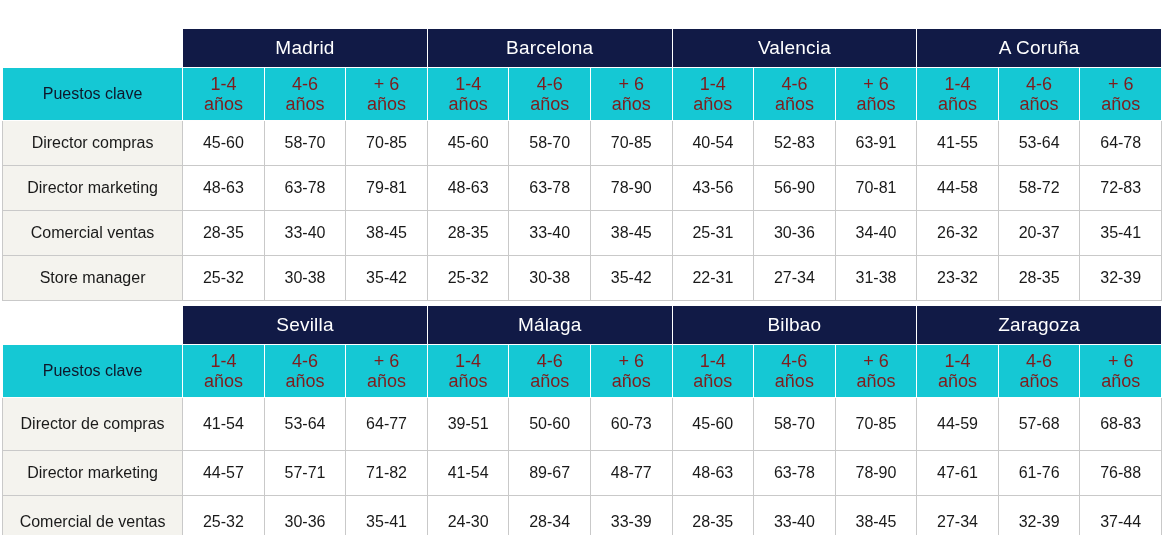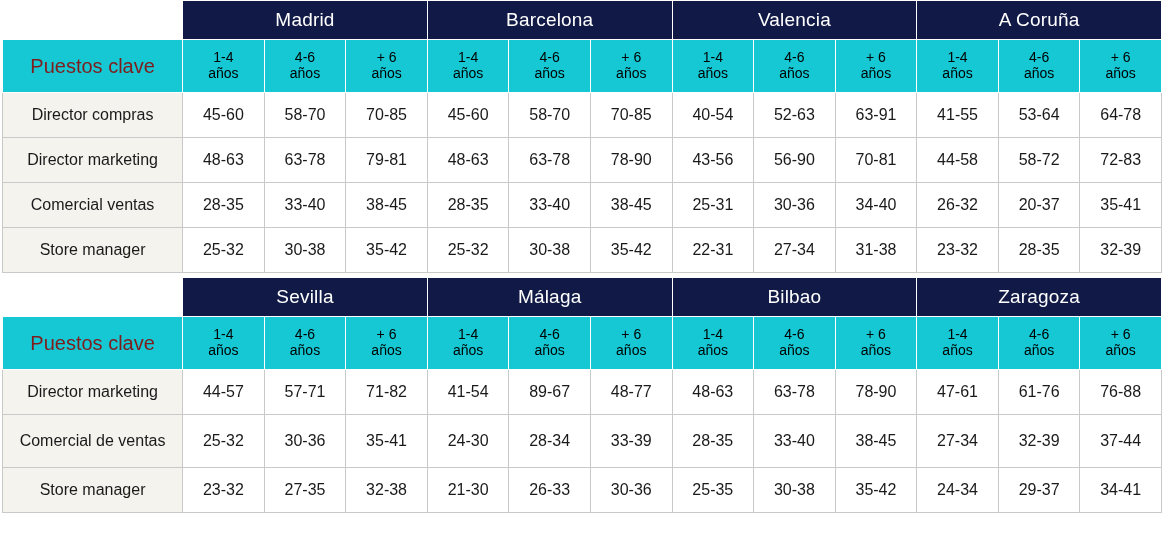--- a/index.html
+++ b/index.html
@@ -11,20 +11,21 @@
     width: 1165px;
     height: 535px;
     font-family: "Liberation Sans", sans-serif;
     overflow: hidden;
   }
   .sheet {
     position: relative;
     width: 1165px;
     height: 407px;
     box-sizing: border-box;
+    margin-top: 28px;
   }
   table.salary {
     border-collapse: collapse;
     table-layout: fixed;
     width: 1160px;
     margin-left: 2px;
   }
   table.salary.block-two {
     margin-top: 4px;
   }
@@ -43,31 +44,31 @@
     letter-spacing: 0.2px;
   }
   .city-head td.blank {
     background: #ffffff;
     border: none;
   }
 
   
   .sub-head td {
     background: #15c8d4;
-    color: #000000;
-    font-size: 14px;
+    color: #7f1d1d;
+    font-size: 18px;
     text-align: center;
     line-height: 1.12;
     height: 48px;
     border: 1px solid #ffffff;
     padding: 2px 0;
   }
   .sub-head td.key {
-    font-size: 20px;
-    color: #7f1d1d;
+    font-size: 16px;
+    color: #0f172a;
   }
 
   
   tbody td {
     font-size: 16px;
     color: #1a1a1a;
     text-align: center;
     height: 40px;
     border: 1px solid #c9c9c9;
     background: #ffffff;
@@ -130,21 +131,21 @@
         <tbody>
           <tr>
             <td class="rowlabel">Director compras</td>
             <td>45-60</td>
             <td>58-70</td>
             <td>70-85</td>
             <td>45-60</td>
             <td>58-70</td>
             <td>70-85</td>
             <td>40-54</td>
-            <td>52-63</td>
+            <td>52-83</td>
             <td>63-91</td>
             <td>41-55</td>
             <td>53-64</td>
             <td>64-78</td>
           </tr>
           <tr>
             <td class="rowlabel">Director marketing</td>
             <td>48-63</td>
             <td>63-78</td>
             <td>79-81</td>
@@ -224,20 +225,35 @@
             <td><span>+ 6</span><br><span>años</span></td>
             <td><span>1-4</span><br><span>años</span></td>
             <td><span>4-6</span><br><span>años</span></td>
             <td><span>+ 6</span><br><span>años</span></td>
             <td><span>1-4</span><br><span>años</span></td>
             <td><span>4-6</span><br><span>años</span></td>
             <td><span>+ 6</span><br><span>años</span></td>
           </tr>
         </thead>
         <tbody>
+          <tr class="tall">
+            <td class="rowlabel">Director de compras</td>
+            <td>41-54</td>
+            <td>53-64</td>
+            <td>64-77</td>
+            <td>39-51</td>
+            <td>50-60</td>
+            <td>60-73</td>
+            <td>45-60</td>
+            <td>58-70</td>
+            <td>70-85</td>
+            <td>44-59</td>
+            <td>57-68</td>
+            <td>68-83</td>
+          </tr>
           <tr>
             <td class="rowlabel">Director marketing</td>
             <td>44-57</td>
             <td>57-71</td>
             <td>71-82</td>
             <td>41-54</td>
             <td>89-67</td>
             <td>48-77</td>
             <td>48-63</td>
             <td>63-78</td>

